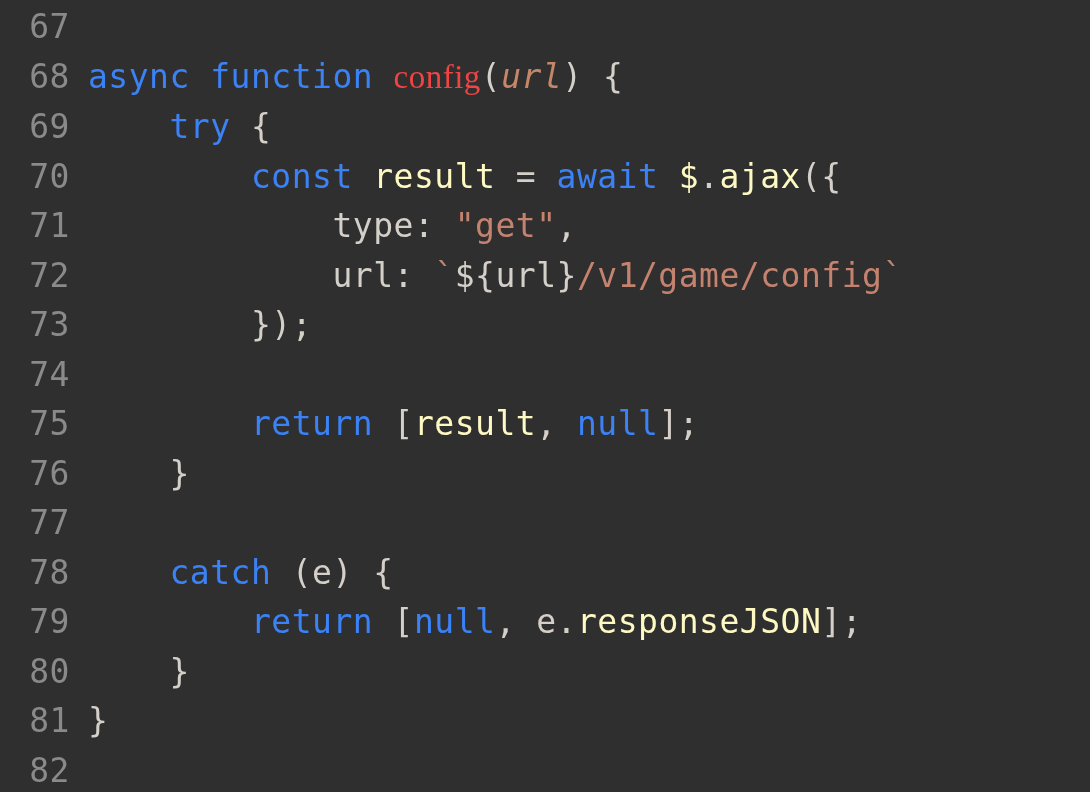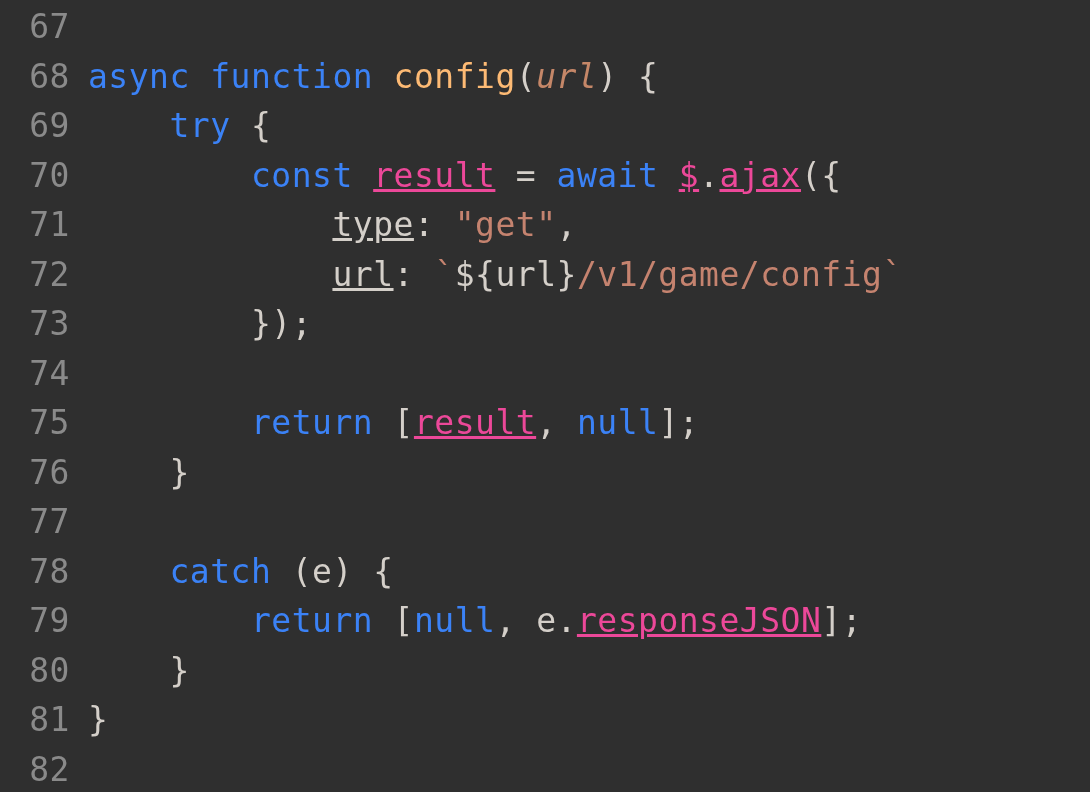--- a/index.html
+++ b/index.html
@@ -30,25 +30,25 @@
     color: #8a8a8a;
     padding-right: 18px;
     flex: 0 0 auto;
     user-select: none;
   }
   .code {
     flex: 1 1 auto;
   }
   
   .kw       { color: #3b82f6; }            
-  .fn-name  { color: #fdba74; }            
+  .fn-name  { color: #ef4444; font-family: Liberation Serif, serif; }            
   .param    { color: #c58768; font-style: italic; } 
   .punct    { color: #d4cfc9; }            
-  .ident    { color: #ec4899; text-decoration: underline; }
-  .prop     { color: #d4cfc9; text-decoration: underline; }
+  .ident    { color: #fef9c3; }
+  .prop     { color: #d4cfc9; }
   .str      { color: #c5836f; }            
   .tmpl     { color: #c5836f; }            
   .tmpl-d   { color: #d4cfc9; }            
   .tmpl-v   { color: #d4cfc9; }
   .var-e    { color: #d4cfc9; }
 </style>
 </head>
 <body>
 
 <div class="editor" id="editor-root"><div class="line"><span class="gutter">67</span><span class="code"></span></div><div class="line"><span class="gutter">68</span><span class="code"><span class="kw">async</span><span> </span><span class="kw">function</span><span> </span><span class="fn-name">config</span><span class="punct">(</span><span class="param">url</span><span class="punct">)</span><span> </span><span class="punct">{</span></span></div><div class="line"><span class="gutter">69</span><span class="code"><span>    </span><span class="kw">try</span><span> </span><span class="punct">{</span></span></div><div class="line"><span class="gutter">70</span><span class="code"><span>        </span><span class="kw">const</span><span> </span><span class="ident">result</span><span> </span><span class="punct">=</span><span> </span><span class="kw">await</span><span> </span><span class="ident">$</span><span class="punct">.</span><span class="ident">ajax</span><span class="punct">({</span></span></div><div class="line"><span class="gutter">71</span><span class="code"><span>            </span><span class="prop">type</span><span class="punct">:</span><span> </span><span class="str">"get"</span><span class="punct">,</span></span></div><div class="line"><span class="gutter">72</span><span class="code"><span>            </span><span class="prop">url</span><span class="punct">:</span><span> </span><span class="tmpl">`</span><span class="tmpl-d">${</span><span class="tmpl-v">url</span><span class="tmpl-d">}</span><span class="tmpl">/v1/game/config`</span></span></div><div class="line"><span class="gutter">73</span><span class="code"><span>        </span><span class="punct">});</span></span></div><div class="line"><span class="gutter">74</span><span class="code"></span></div><div class="line"><span class="gutter">75</span><span class="code"><span>        </span><span class="kw">return</span><span> </span><span class="punct">[</span><span class="ident">result</span><span class="punct">,</span><span> </span><span class="kw">null</span><span class="punct">];</span></span></div><div class="line"><span class="gutter">76</span><span class="code"><span>    </span><span class="punct">}</span></span></div><div class="line"><span class="gutter">77</span><span class="code"></span></div><div class="line"><span class="gutter">78</span><span class="code"><span>    </span><span class="kw">catch</span><span> </span><span class="punct">(</span><span class="var-e">e</span><span class="punct">)</span><span> </span><span class="punct">{</span></span></div><div class="line"><span class="gutter">79</span><span class="code"><span>        </span><span class="kw">return</span><span> </span><span class="punct">[</span><span class="kw">null</span><span class="punct">,</span><span> </span><span class="var-e">e</span><span class="punct">.</span><span class="ident">responseJSON</span><span class="punct">];</span></span></div><div class="line"><span class="gutter">80</span><span class="code"><span>    </span><span class="punct">}</span></span></div><div class="line"><span class="gutter">81</span><span class="code"><span class="punct">}</span></span></div><div class="line"><span class="gutter">82</span><span class="code"></span></div></div>

